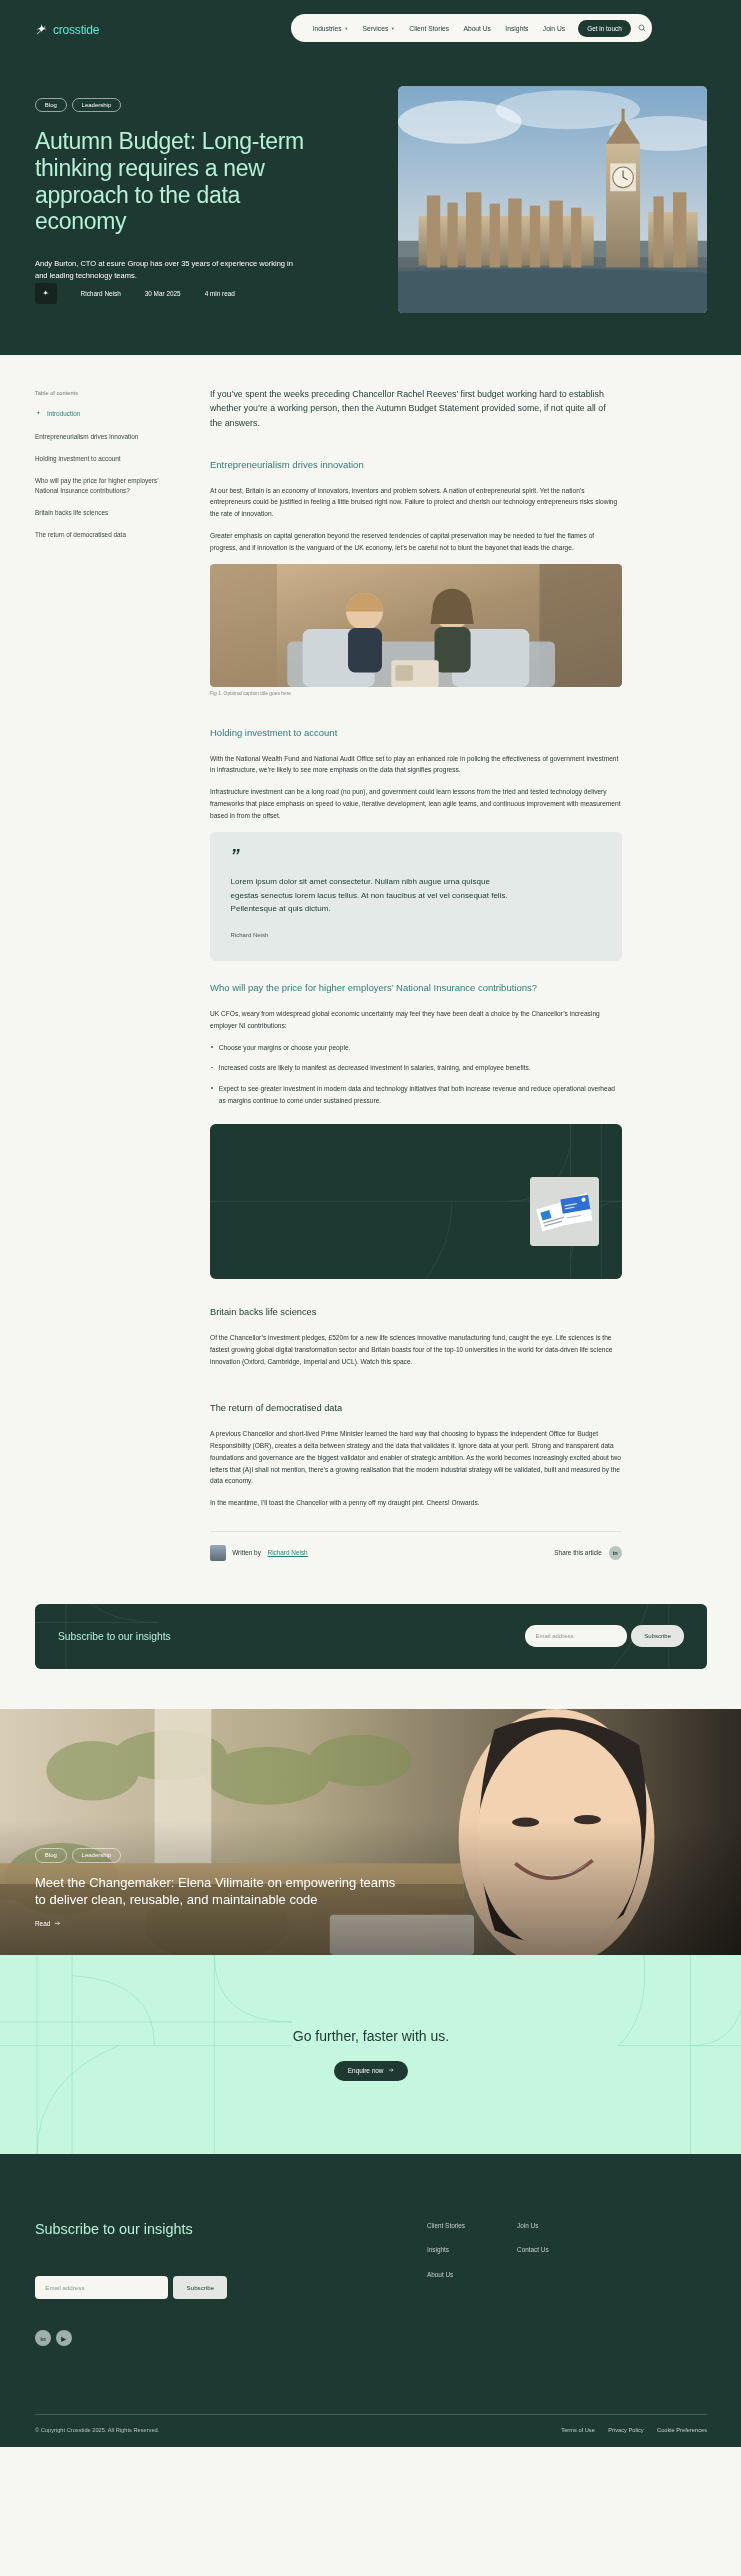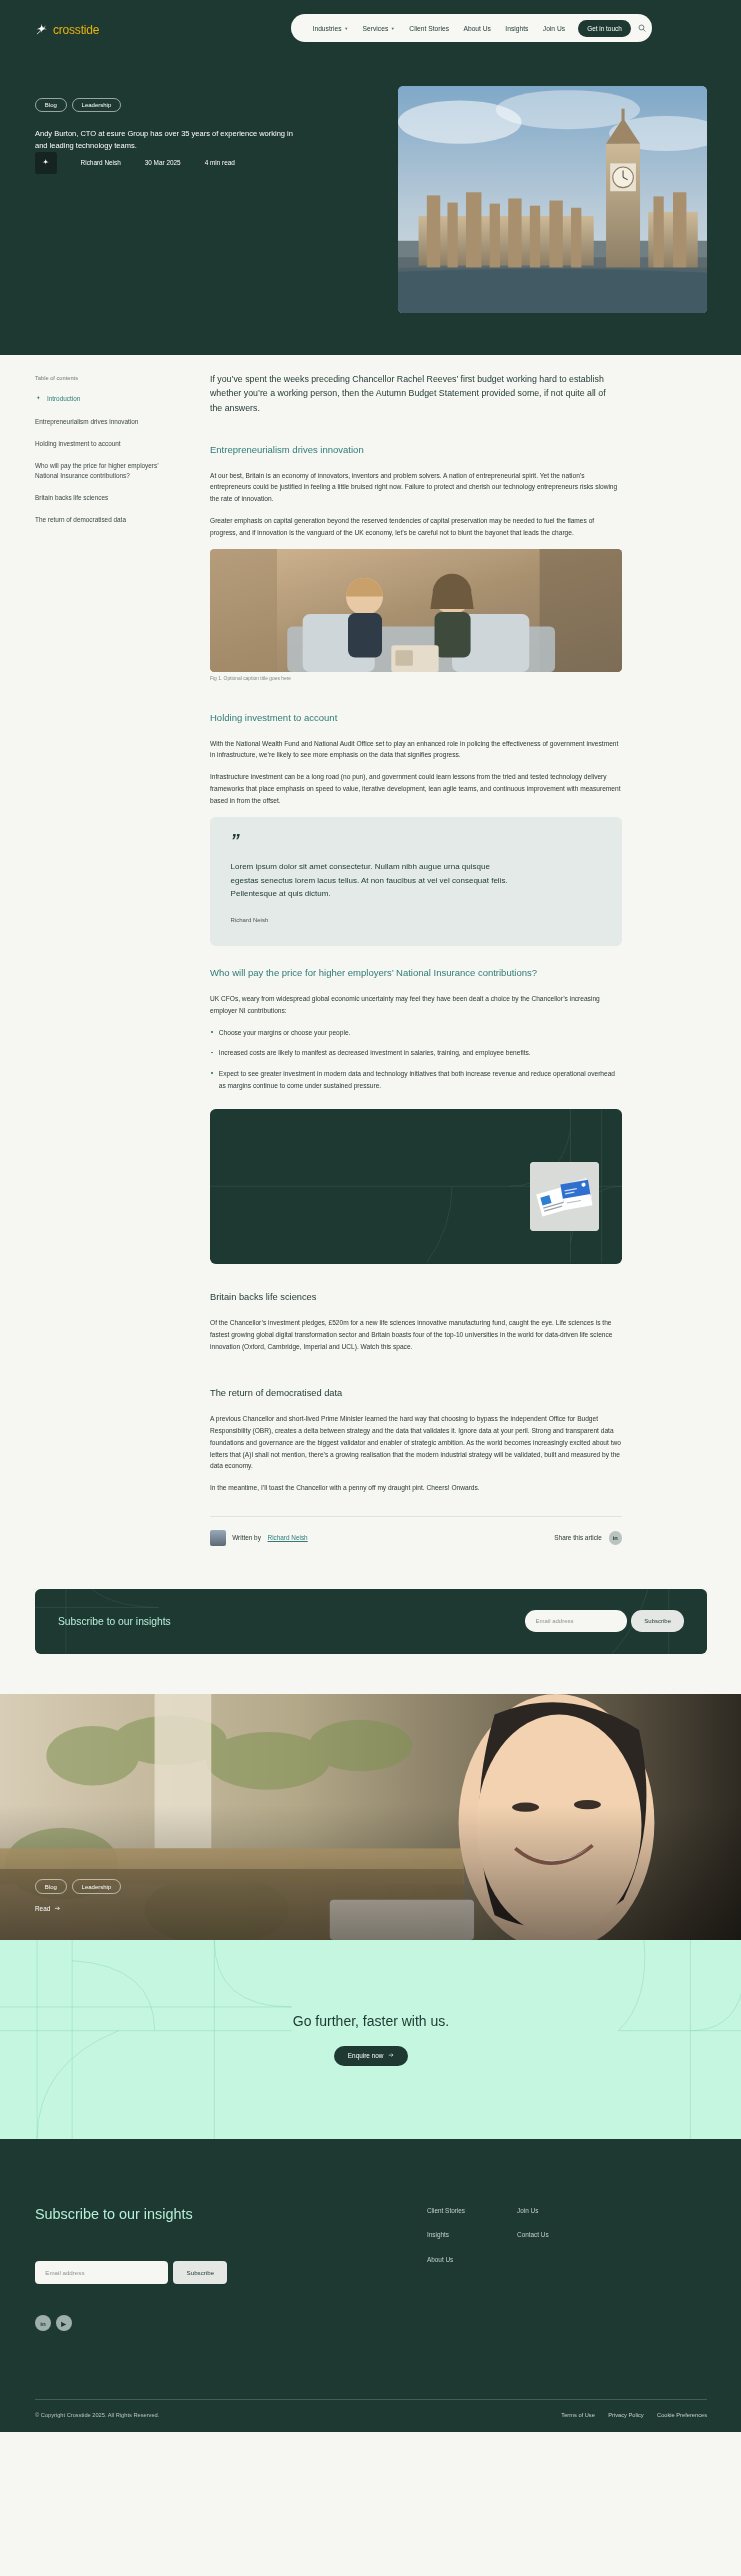--- a/index.html
+++ b/index.html
@@ -26,21 +26,21 @@
     position:absolute; top:0; left:0; right:0;
     height:57px;
     display:flex; align-items:center;
   }
   .logo {
     position:absolute; left:35px; top:23px;
     display:flex; align-items:center; gap:4.6px;
     color:#fff;
   }
   .logo-mark { width:13.4px; height:13.4px; position:relative; }
-  .logo-text { font-size:12px; letter-spacing:-0.2px; font-weight:400; color:#eab308; }
+  .logo-text { font-size:12px; letter-spacing:-0.2px; font-weight:400; color:#5eead4; }
 
   .navbar {
     position:absolute;
     left:291px; top:14.4px;
     width:361px; height:28px;
     background:#f7f7f4;
     border-radius:14px;
     display:flex; align-items:center;
     padding:0 4.1px 0 14.4px;
     gap:0px;
@@ -115,21 +115,21 @@
   .hero-photo {
     position:absolute;
     right:35px; top:86px;
     width:309px; height:227px;
     border-radius:5.2px;
     overflow:hidden;
     background:linear-gradient(#9fb9cf,#c8d6de);
   }
 
   
-  .body-wrap { background:#f6f6f3; padding:17px 0 0 0; position:relative; }
+  .body-wrap { background:#f6f6f3; padding:32px 0 0 0; position:relative; }
   .article-grid {
     display:flex;
     padding:0 35px;
     gap:0;
   }
   .toc {
     width:175px;
     flex:none;
     padding-top:3.1px;
   }
@@ -416,20 +416,21 @@
         </svg>
       </div>
     </nav>
   </div>
 
   <div class="hero-inner">
     <div class="pill-row">
       <span class="pill">Blog</span>
       <span class="pill">Leadership</span>
     </div>
+    <h1 class="hero-title">Autumn Budget: Long-term thinking requires a new approach to the data economy</h1>
     <p class="hero-sub">Andy Burton, CTO at esure Group has over 35 years of experience working in and leading technology teams.</p>
     <div class="hero-meta">
       <span class="avatar-sq">
         <svg viewBox="0 0 26 26" width="9.3" height="9.3" fill="none">
           <path d="M13 2 C13.6 8 15 10.3 22 12.2 C15 11.3 13.6 12.8 13 18.8 C12.4 12.8 11 11.3 4 12.2 C11 10.3 12.4 8 13 2 Z" fill="#ffffff"></path>
         </svg>
       </span>
       <span>Richard Neish</span>
       <span>30 Mar 2025</span>
       <span>4 min read</span>
@@ -679,20 +680,21 @@
     <path d="M1000 300 q70 60 150 -6" stroke="#8d5f4e" stroke-width="7" fill="none"></path>
     <path d="M1006 302 q68 46 138 -4 q-66 52 -138 4 z" fill="#ffffff"></path>
     <rect x="640" y="400" width="280" height="78" rx="8" fill="#efe9dd" opacity=".8"></rect>
   </svg>
   <div class="cm-shade"></div>
   <div class="cm-inner">
     <div class="cm-pills">
       <span class="pill">Blog</span>
       <span class="pill">Leadership</span>
     </div>
+    <div class="cm-title">Meet the Changemaker: Elena Vilimaite on empowering teams to deliver clean, reusable, and maintainable code</div>
     <div class="cm-read">
       <span>Read</span>
       <span>
         <svg viewBox="0 0 16 16" width="6.7" height="6.7" fill="none" stroke="#ffffff" stroke-width="1.6">
           <path d="M2 8 H13 M9 4 L13 8 L9 12"></path>
         </svg>
       </span>
     </div>
   </div>
 </section>

